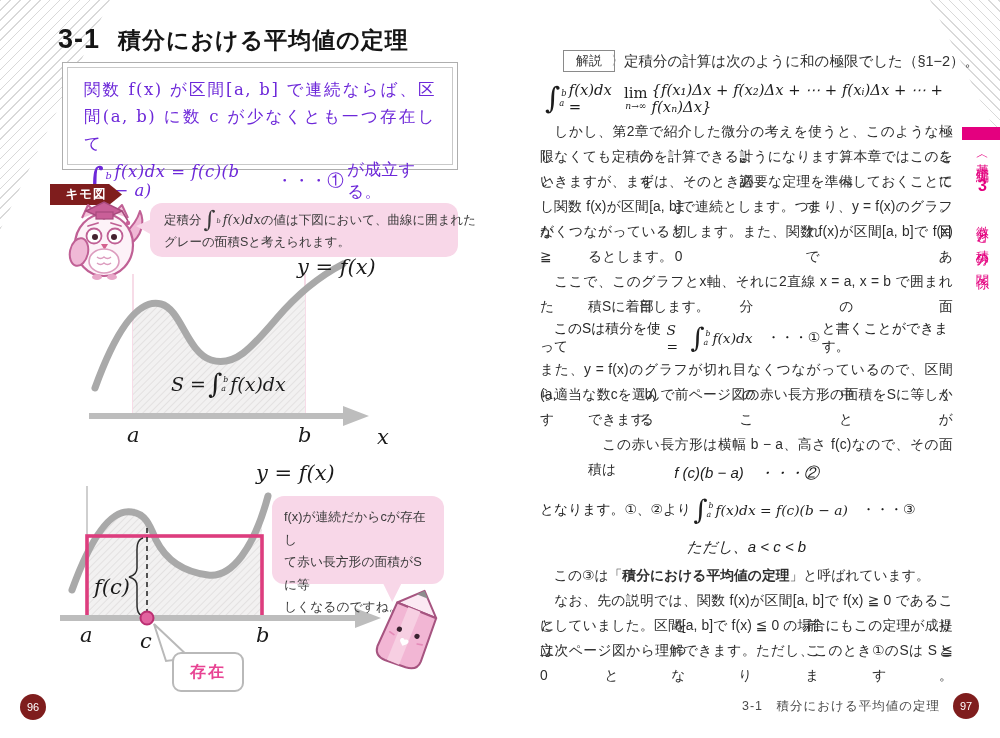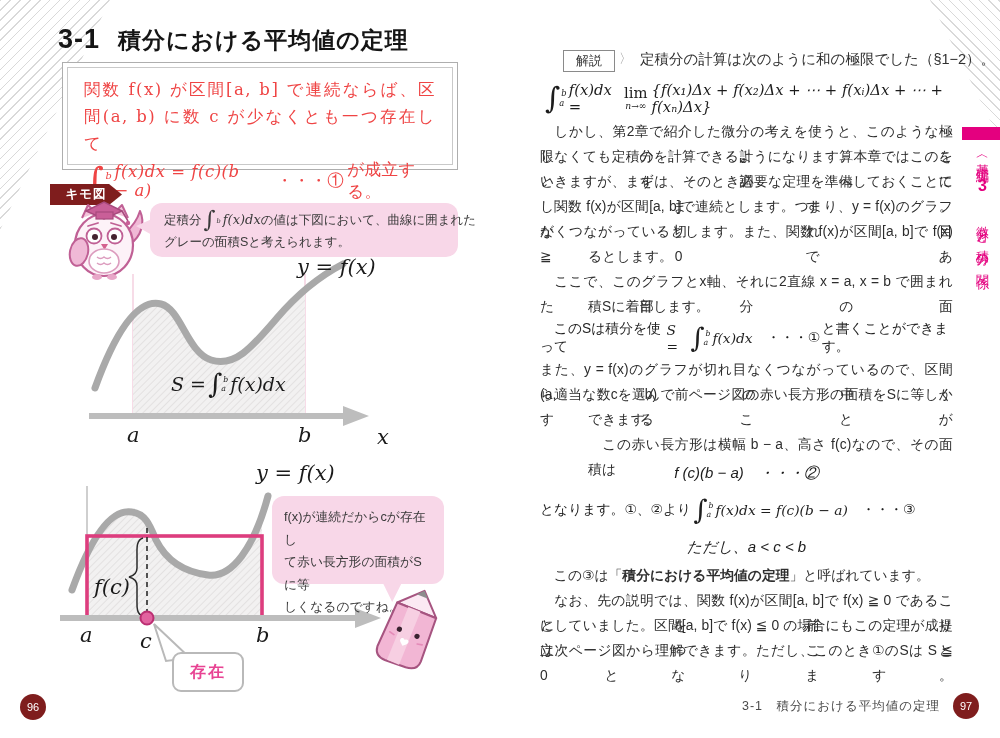--- a/index.html
+++ b/index.html
@@ -10,21 +10,21 @@
   .stripes.tl{left:0;top:0;width:110px;height:230px;clip-path:polygon(0 0,110px 0,0 230px);}
   .stripes.tr{right:0;top:0;width:70px;height:140px;clip-path:polygon(0 0,70px 0,70px 140px);
         background:repeating-linear-gradient(45deg,#d9d9d9 0 1px,transparent 1px 7px);}
   
   .title-row{position:absolute;left:58px;top:24px;display:flex;align-items:baseline;gap:18px;}
   .sec-num{font-size:27px;font-weight:bold;color:#151515;letter-spacing:1px;}
   .sec-title{font-size:23px;font-weight:bold;color:#151515;letter-spacing:1px;}
   
   .thm-outer{position:absolute;left:62px;top:62px;width:396px;height:108px;border:1px solid #aeaeae;background:#fff;box-sizing:border-box;}
   .thm-inner{position:absolute;left:4px;top:4px;right:4px;bottom:4px;border:1px solid #c9c9c9;padding:8px 16px;box-sizing:border-box;
-             font-family:"DejaVu Serif","Liberation Serif",serif;font-size:16.5px;color:#ef4444;}
+             font-family:"DejaVu Serif","Liberation Serif",serif;font-size:16.5px;color:#6d28d9;}
   .thm-line{line-height:27px;letter-spacing:1.5px;text-align:justify;text-align-last:justify;}
   .thm-frow{display:flex;align-items:center;margin-top:2px;letter-spacing:0.5px;}
   
   .int{display:inline-flex;align-items:center;margin:0 2px;font-family:"DejaVu Serif","Liberation Serif",serif;}
   .int .sign{font-size:210%;font-style:italic;line-height:0.85;}
   .int .lims{display:flex;flex-direction:column;justify-content:space-between;height:2.3em;font-size:60%;font-style:italic;margin-left:1px;}
   .int .up{align-self:flex-end;}
   .int .lo{align-self:flex-start;margin-left:-2px;}
   .m{font-family:"DejaVu Serif","Liberation Serif",serif;font-style:italic;}
   .mr{font-family:"DejaVu Serif","Liberation Serif",serif;}
@@ -41,21 +41,21 @@
   .bubble2:after{content:"";position:absolute;right:38px;bottom:-17px;border-left:5px solid transparent;border-right:16px solid transparent;border-top:20px solid #f8d7e8;transform:rotate(-12deg);}
   
   .graph{position:absolute;}
   .g1{left:85px;top:258px;width:330px;height:190px;}
   .g2{left:60px;top:448px;width:420px;height:248px;}
   .overlay{position:absolute;display:flex;align-items:center;font-family:"DejaVu Serif","Liberation Serif",serif;font-style:italic;color:#1c1c1c;}
   .g1 .area-label{left:86px;top:114px;font-size:19px;}
   .exist-box{position:absolute;left:172px;top:652px;width:68px;height:36px;background:#fff;border:2.5px solid #b9b9b9;border-radius:9px;
              display:flex;align-items:center;justify-content:center;color:#e84393;font-size:16px;font-weight:bold;letter-spacing:2px;}
   
-  .rp-intro{position:absolute;left:563px;top:50px;display:flex;align-items:flex-start;gap:8px;font-size:14.5px;color:#2f2f2f;}
+  .rp-intro{position:absolute;left:563px;top:50px;display:flex;align-items:center;gap:0;font-size:14.5px;color:#2f2f2f;}
   .kaisetsu{border:1.5px solid #8a8a8a;padding:1px 12px;font-size:13px;color:#333;background:#fff;}
   .chev{color:#9a9a9a;font-size:13px;margin-left:-4px;}
   .limit-row{position:absolute;left:543px;top:78px;width:412px;height:40px;display:flex;align-items:center;font-size:14.8px;color:#1c1c1c;}
   .lim{display:inline-flex;flex-direction:column;align-items:center;line-height:1;margin:14px 4px;font-family:"DejaVu Serif","Liberation Serif",serif;}
   .lim .sub{font-size:62%;font-style:italic;margin-top:1px;}
   .rcol{position:absolute;left:540px;top:119px;width:413px;}
   .line{height:25px;line-height:25px;font-size:13.8px;color:#2d2d2d;text-align:justify;text-align-last:justify;letter-spacing:0.1px;}
   .line.short{text-align-last:left;margin-left:48px;}
   .frow{height:38px;display:flex;align-items:center;font-size:13.8px;color:#1e1e1e;}
   .crow{height:32px;line-height:32px;text-align:center;font-family:Liberation Sans, sans-serif;font-style:italic;font-size:15px;color:#1c1c1c;}

